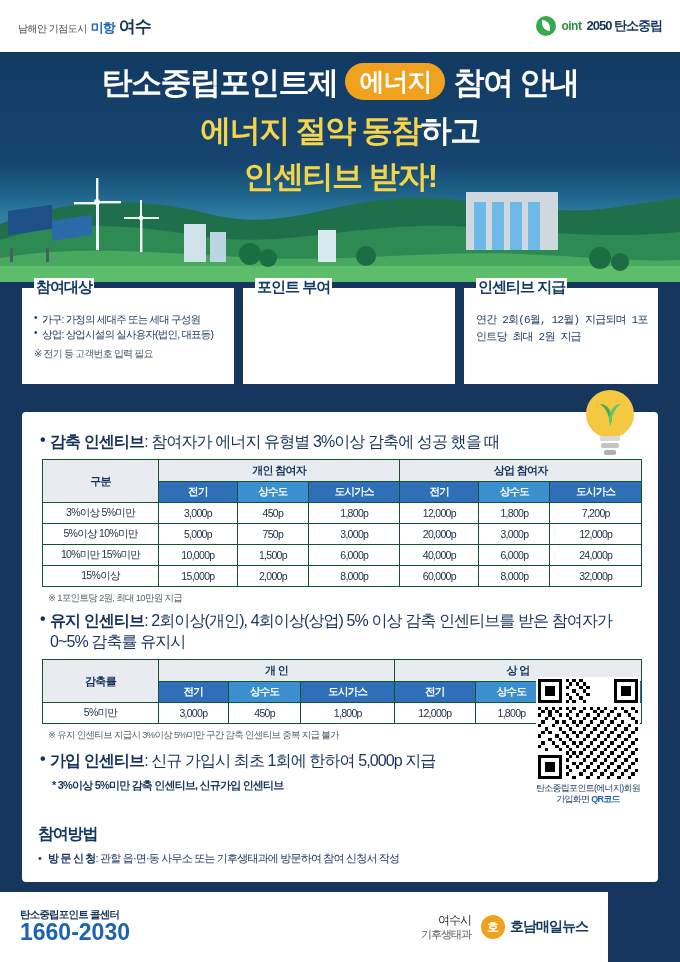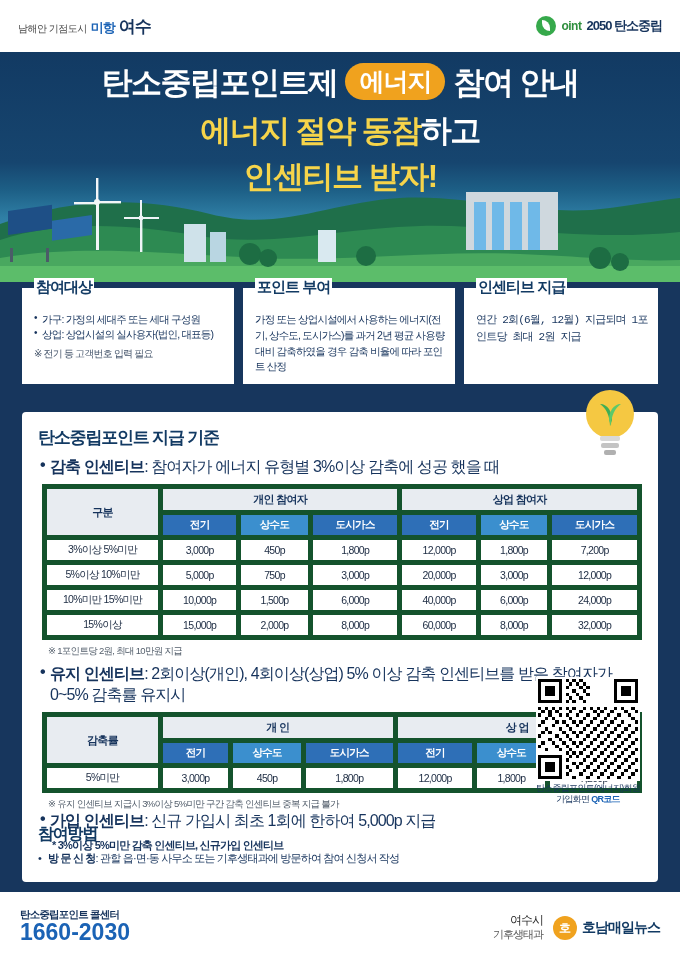--- a/index.html
+++ b/index.html
@@ -121,21 +121,21 @@
   .bullet-head:before{
     content:"•"; position:absolute; left:0; top:-1px;
   }
   .bullet-head .normal { font-weight:normal; }
 
   table.rate {
     border-collapse:collapse; width:600px; margin:0 0 0 4px;
     font-size:10.5px; letter-spacing:-.7px;
   }
   table.rate th, table.rate td {
-    border:5px solid #14532d; text-align:center; padding:3px 2px; color:#1b2a41;
+    border:1px solid #14532d; text-align:center; padding:3px 2px; color:#1b2a41;
   }
   table.rate thead th.grp {
     background:#e8ecf1; color:#16335c; font-weight:bold; font-size:11px;
   }
   table.rate thead th.sub {
     background:#2e6fb7; color:#ffffff; font-weight:bold;
   }
   table.rate thead th.sub.alt {
     background:#3b8fce;
   }
@@ -163,29 +163,29 @@
   .method h3 { margin:0 0 5px 0; font-size:16px; color:#123a63; letter-spacing:-1.2px; }
   .method .mrow {
     font-size:11px; color:#16335c; letter-spacing:-.8px; line-height:1.6;
     padding-left:10px; position:relative;
   }
   .method .mrow:before { content:"•"; position:absolute; left:0; top:0; }
   .method .mrow b { font-weight:bold; }
 
   
   .footer {
-    position:absolute; bottom:0; left:0; width:680px; height:70px;
+    position:absolute; bottom:0; left:0; width:608px; height:70px;
     background:#ffffff;
     display:flex; align-items:center; justify-content:space-between;
     padding:0 20px;
   }
   .call { line-height:1.1; }
   .call .lbl { font-size:10.5px; color:#16335c; font-weight:bold; letter-spacing:-.8px; }
   .call .num { font-size:23px; color:#1b63b5; font-weight:bold; letter-spacing:0px; }
-  .foot-right { display:flex; align-items:flex-end; gap:10px; }
+  .foot-right { display:flex; align-items:center; gap:10px; }
   .foot-city { font-size:12px; color:#2b2b2b; letter-spacing:-1px; line-height:1.15; text-align:right;}
   .foot-city .l1{ font-size:12px; }
   .foot-city .l2{ font-size:11px; color:#555; }
   .press { display:flex; align-items:center; gap:5px; }
   .press .pmark {
     width:24px; height:24px; border-radius:50%; background:#f0a21e;
     display:flex; align-items:center; justify-content:center;
     color:#fff; font-size:12px; font-weight:bold;
   }
   .press .pname { font-size:14px; font-weight:bold; color:#123a63; letter-spacing:-1px; }
@@ -278,40 +278,38 @@
       <div class="card-title">참여대상</div>
       <ul>
         <li>가구: 가정의 세대주 또는 세대 구성원</li>
         <li>상업: 상업시설의 실사용자(법인, 대표등)</li>
       </ul>
       <div class="note">※ 전기 등 고객번호 입력 필요</div>
     </div>
 
     <div class="card c2">
       <div class="card-title">포인트 부여</div>
-      <p class="body">가정 또는 상업시설에서 사용하는 에너지(전기, 상수도, 도시가스)를 과거 2년 평균 사용량 대비 감축하였을 경우 감축 비율에 따라 포인트 산정</p>
     </div>
 
     <div class="card c3">
       <div class="card-title">인센티브 지급</div>
       <p class="body">연간 2회(6월, 12월) 지급되며 1포인트당 최대 2원 지급</p>
     </div>
   </div>
 
   <svg class="bulb" viewBox="0 0 60 72">
     <circle cx="30" cy="28" r="24" fill="#f5c842"></circle>
     <rect x="20" y="50" width="20" height="5" rx="2" fill="#d9d9d9"></rect>
     <rect x="21" y="57" width="18" height="5" rx="2" fill="#c4c4c4"></rect>
     <rect x="24" y="64" width="12" height="5" rx="2" fill="#b0b0b0"></rect>
     <path d="M30,40 C30,30 26,22 20,18 C28,18 32,26 32,34 Z" fill="#3fae55"></path>
     <path d="M31,40 C31,30 35,22 41,18 C33,18 29,26 29,34 Z" fill="#5cc96b"></path>
   </svg>
 
   <div class="panel">
-    <h2>탄소중립포인트 지급 기준</h2>
 
     <div class="bullet-head">
       <span>감축 인센티브</span><span class="normal">: 참여자가 에너지 유형별 3%이상 감축에 성공 했을 때</span>
     </div>
 
     <table class="rate">
       <thead>
         <tr>
           <th class="grp" rowspan="2" style="width:116px">구분</th>
           <th class="grp" colspan="3">개인 참여자</th>
@@ -394,21 +392,21 @@
           <td>450p</td>
           <td>1,800p</td>
           <td>12,000p</td>
           <td>1,800p</td>
           <td>7,200p</td>
         </tr>
       </tbody>
     </table>
     <div class="small-note">※ 유지 인센티브 지급시 3%이상 5%미만 구간 감축 인센티브 중복 지급 불가</div>
 
-    <div class="bullet-head" style="margin-top:0">
+    <div class="bullet-head" style="margin-top:9px">
       <span>가입 인센티브</span><span class="normal">: 신규 가입시 최초 1회에 한하여 5,000p 지급</span>
     </div>
     <div class="emph-note">* 3%이상 5%미만 감축 인센티브, 신규가입 인센티브</div>
 
     <div class="qr-wrap">
       <div class="qr-box">
         <svg viewBox="0 0 29 29" width="100" height="100" shape-rendering="crispEdges">
           <rect width="29" height="29" fill="#ffffff"></rect>
           <g fill="#000000">
             <rect x="0" y="0" width="7" height="1"></rect>

